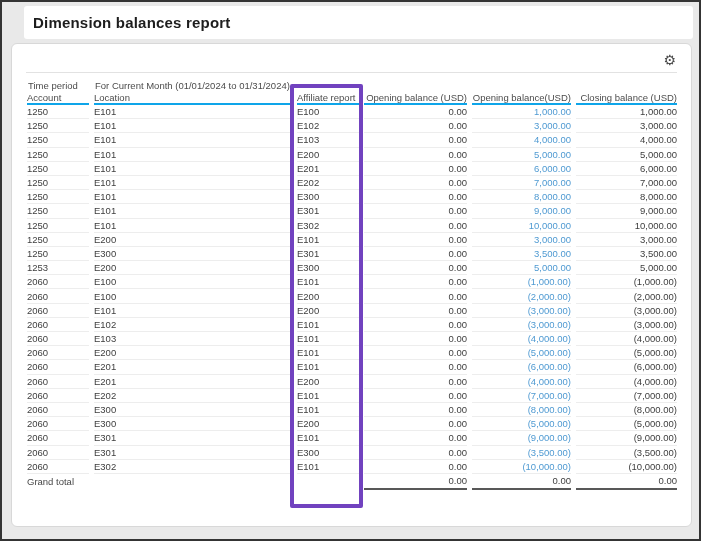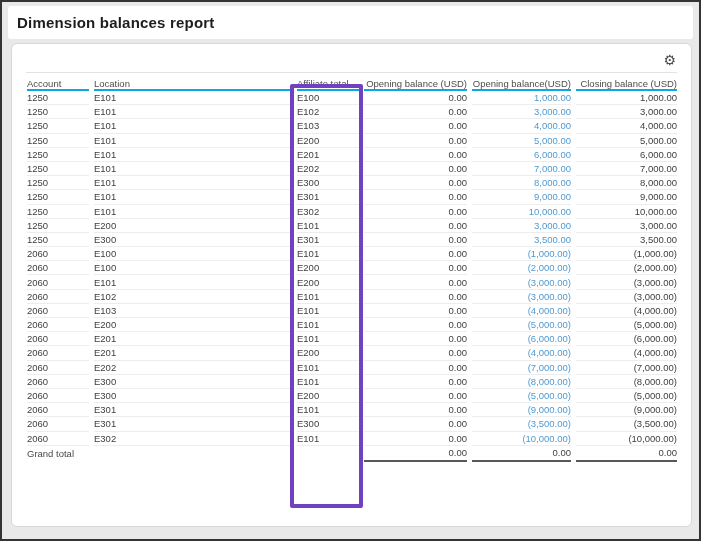--- a/index.html
+++ b/index.html
@@ -14,20 +14,21 @@
     padding:4px 6px 0 6px;
     overflow:hidden;
   }
 
   .title-bar {
     background:#ffffff;
     border-radius:3px;
     height:33px;
     display:flex; align-items:center;
     padding:0 9px;
+    margin-left:16px;
   }
   .title-bar h1 {
     margin:0;
     font-size:15px; font-weight:700;
     color:#1d1d1d;
     letter-spacing:.2px;
   }
 
   .card {
     position:absolute;
@@ -137,24 +138,28 @@
       <table class="report">
         <colgroup>
           <col class="c-account">
             <col class="c-location">
             <col class="c-affil">
           <col class="c-open">
             <col class="c-period">
             <col class="c-close">
         </colgroup>
         <thead>
+          <tr class="meta-row">
+            <td>Time period</td>
+            <td colspan="5">For Current Month (01/01/2024 to 01/31/2024)</td>
+          </tr>
           <tr class="header-row" id="header-row">
               <th>Account</th>
               <th>Location</th>
-              <th>Affiliate total</th>
+              <th>Affiliate report</th>
               <th class="num">Opening balance (USD)</th>
               <th class="num">Opening balance(USD)</th>
               <th class="num">Closing balance (USD)</th>
             </tr>
         </thead>
         <tbody id="rows">
             <tr>
               <td>1250</td>
               <td>E101</td>
               <td>E100</td>
@@ -234,20 +239,28 @@
               <td class="num period" style="color: rgb(79, 154, 210);">3,000.00</td>
               <td class="num">3,000.00</td>
             </tr>
             <tr>
               <td>1250</td>
               <td>E300</td>
               <td>E301</td>
               <td class="num">0.00</td>
               <td class="num period" style="color: rgb(79, 154, 210);">3,500.00</td>
               <td class="num">3,500.00</td>
+            </tr>
+            <tr>
+              <td>1253</td>
+              <td>E200</td>
+              <td>E300</td>
+              <td class="num">0.00</td>
+              <td class="num period" style="color: rgb(79, 154, 210);">5,000.00</td>
+              <td class="num">5,000.00</td>
             </tr>
             <tr>
               <td>2060</td>
               <td>E100</td>
               <td>E101</td>
               <td class="num">0.00</td>
               <td class="num period" style="color: rgb(79, 154, 210);">(1,000.00)</td>
               <td class="num">(1,000.00)</td>
             </tr>
             <tr>

